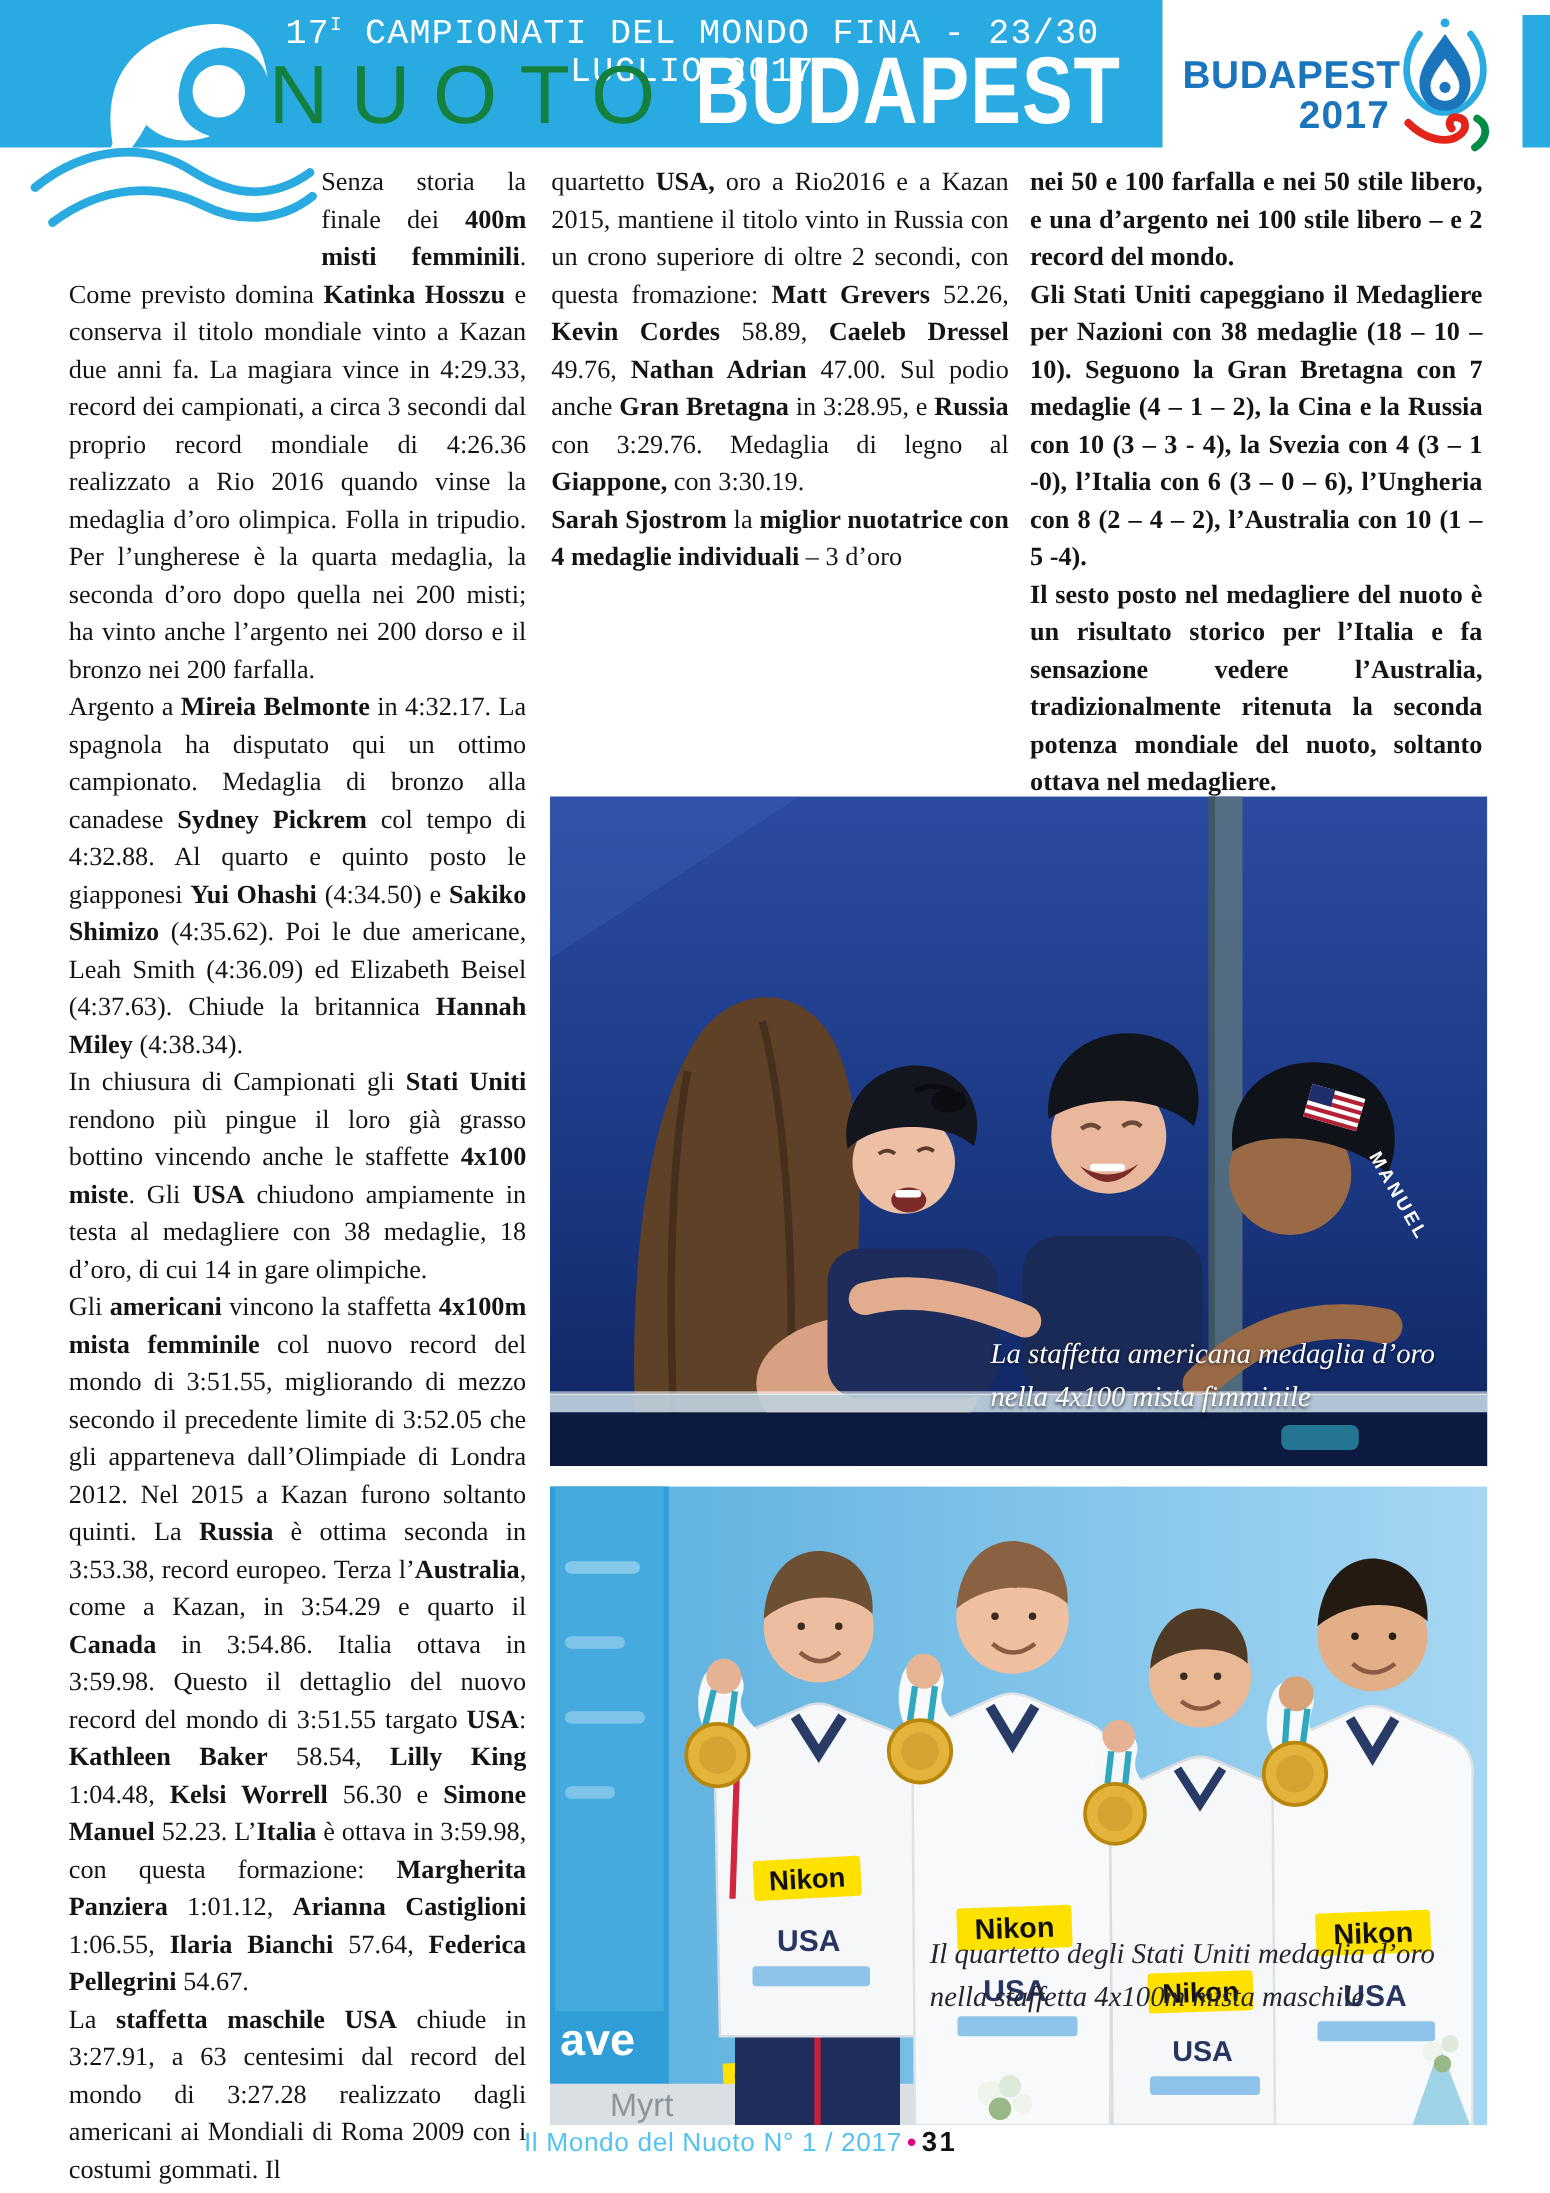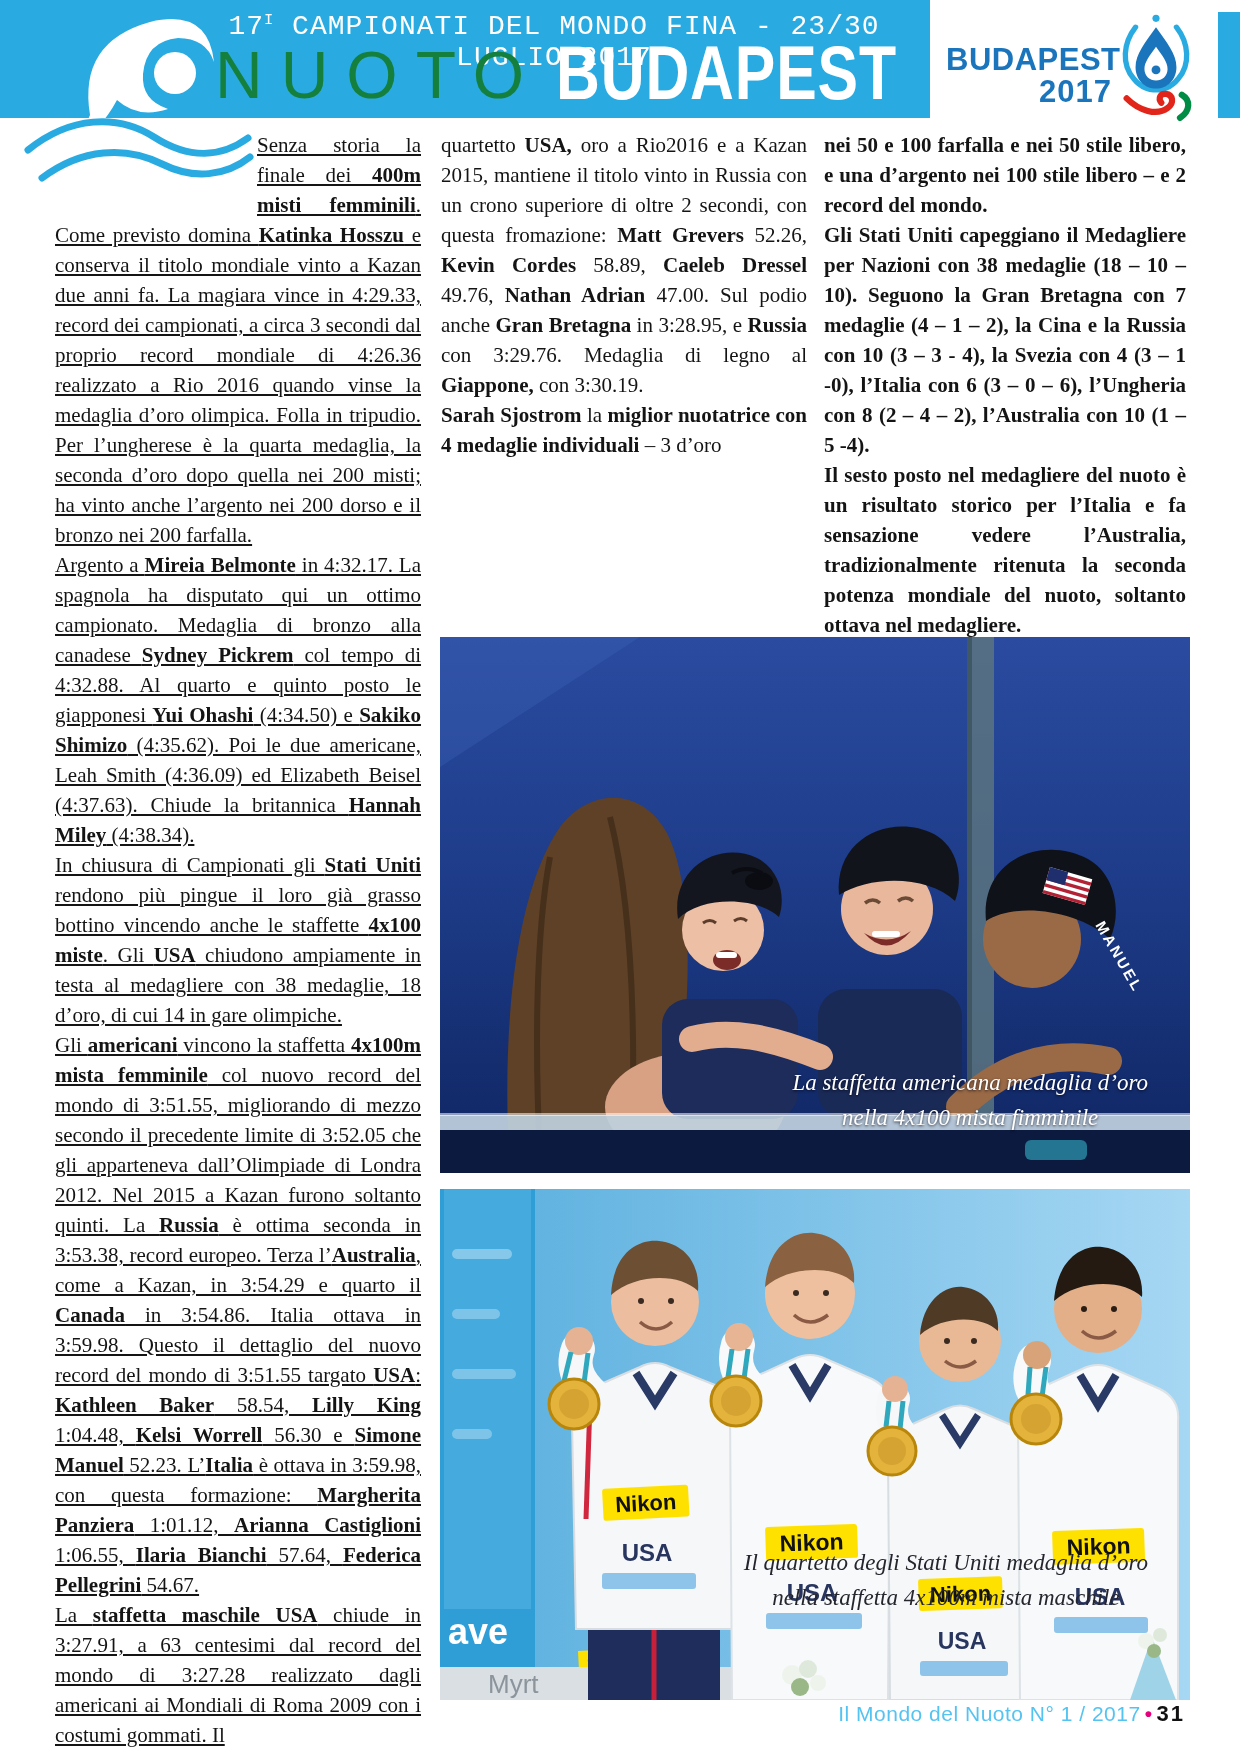--- a/index.html
+++ b/index.html
@@ -24,36 +24,36 @@
   .bp-year{position:absolute;left:946px;top:76px;width:166px;text-align:right;
             font-family:"Liberation Sans",sans-serif;font-weight:bold;font-size:31px;
             color:#1B75BC;letter-spacing:1px;line-height:1;}
   .logo-nuoto{position:absolute;left:20px;top:0px;}
   .logo-drop{position:absolute;left:1116px;top:8px;}
 
   
   .col{position:absolute;top:130px;width:366px;font-size:21px;line-height:30px;color:#141414;
        text-align:justify;}
   .col p{margin:0;text-align:justify;}
-  .col-1{left:55px;text-decoration:underline;}
+  .col-1{left:55px;}
   .col-2{left:441px;}
   .col-3{left:824px;width:362px;font-weight:bold;}
   .logo-spacer{float:left;width:202px;height:62px;}
 
   
   .photo{position:absolute;left:440px;overflow:hidden;}
   .photo-1{top:637px;width:750px;height:536px;}
   .photo-2{top:1189px;width:750px;height:511px;}
-  .caption{position:absolute;right:42px;text-align:center;font-family:"Liberation Serif",serif;
+  .caption{position:absolute;right:42px;text-align:left;font-family:"Liberation Serif",serif;
            font-style:italic;font-size:23px;line-height:35px;}
   .caption-1{top:428px;color:#ffffff;text-shadow:0 1px 3px rgba(0,0,20,0.8);}
   .caption-2{top:356px;color:#25252e;}
 
   
-  .footer{position:absolute;top:1701px;left:0;width:1185px;text-align:right;
+  .footer{position:absolute;top:1701px;left:0;width:1185px;text-align:center;
           font-family:"Liberation Sans",sans-serif;font-size:21px;color:#54C3F1;
           letter-spacing:0.5px;}
   .footer .dot{color:#E5007D;font-weight:bold;padding:0 4px;}
   .footer .pagenum{color:#111111;font-weight:bold;font-size:22px;letter-spacing:2px;}
 
   svg text{font-family:"Liberation Sans",sans-serif;}
 </style>
 </head>
 <body>
 

